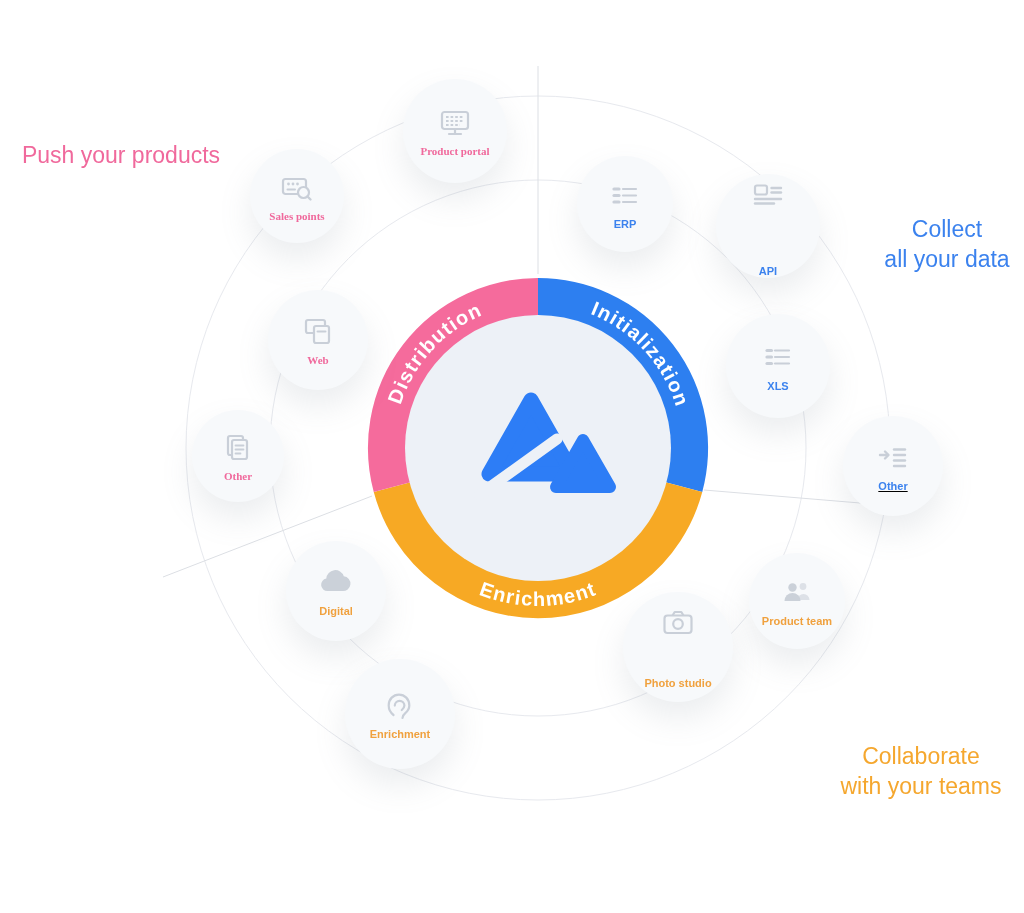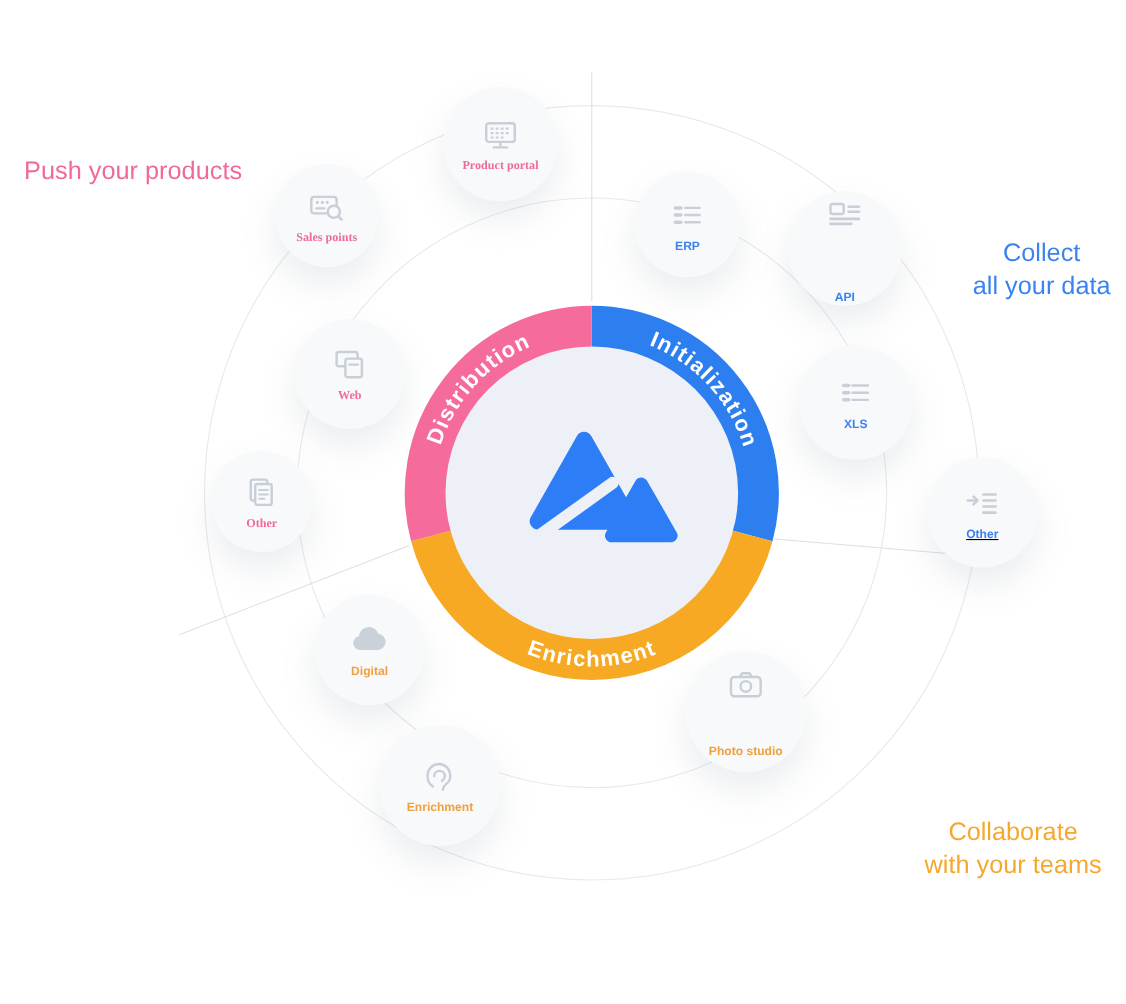--- a/index.html
+++ b/index.html
@@ -192,20 +192,31 @@
 
   <div class="sat" style="left:286px; top:541px; width:100px; height:100px;">
     <span class="icon">
       <svg width="40" height="40" viewBox="0 0 40 40">
         <path d="M26.2 28H11.5a6.3 6.3 0 0 1-1.2-12.5 9 9 0 0 1 17.5-2.3A6 6 0 0 1 26.2 28z" fill="#CBD1D9"></path>
       </svg>
     </span>
     <span class="label c-orange">Digital</span>
   </div>
 
+  <div class="sat" style="left:749px; top:553px; width:96px; height:96px;">
+    <span class="icon">
+      <svg width="40" height="40" viewBox="0 0 40 40">
+        <circle cx="26" cy="13.5" r="3.4" fill="#DDE1E7"></circle>
+        <path d="M20.5 27a6 6 0 0 1 12 0z" fill="#DDE1E7"></path>
+        <circle cx="15.5" cy="14.5" r="4.2" fill="#CBD1D9"></circle>
+        <path d="M7.5 28a8 8 0 0 1 16 0z" fill="#CBD1D9"></path>
+      </svg>
+    </span>
+    <span class="label c-orange">Product team</span>
+  </div>
 
   <div class="sat" style="left:623px; top:592px; width:110px; height:110px;gap:32px;">
     <span class="icon">
       <svg width="40" height="40" viewBox="0 0 40 40">
         <rect x="6.5" y="12.5" width="27" height="17.5" rx="3" fill="none" stroke="#C9CFD8" stroke-width="2.2"></rect>
         <path d="M14.5 12.5l2.2-3.5h6.6l2.2 3.5" fill="none" stroke="#C9CFD8" stroke-width="2.2" stroke-linejoin="round"></path>
         <circle cx="20" cy="21" r="4.8" fill="none" stroke="#C9CFD8" stroke-width="2.2"></circle>
       </svg>
     </span>
     <span class="label c-orange">Photo studio</span>

